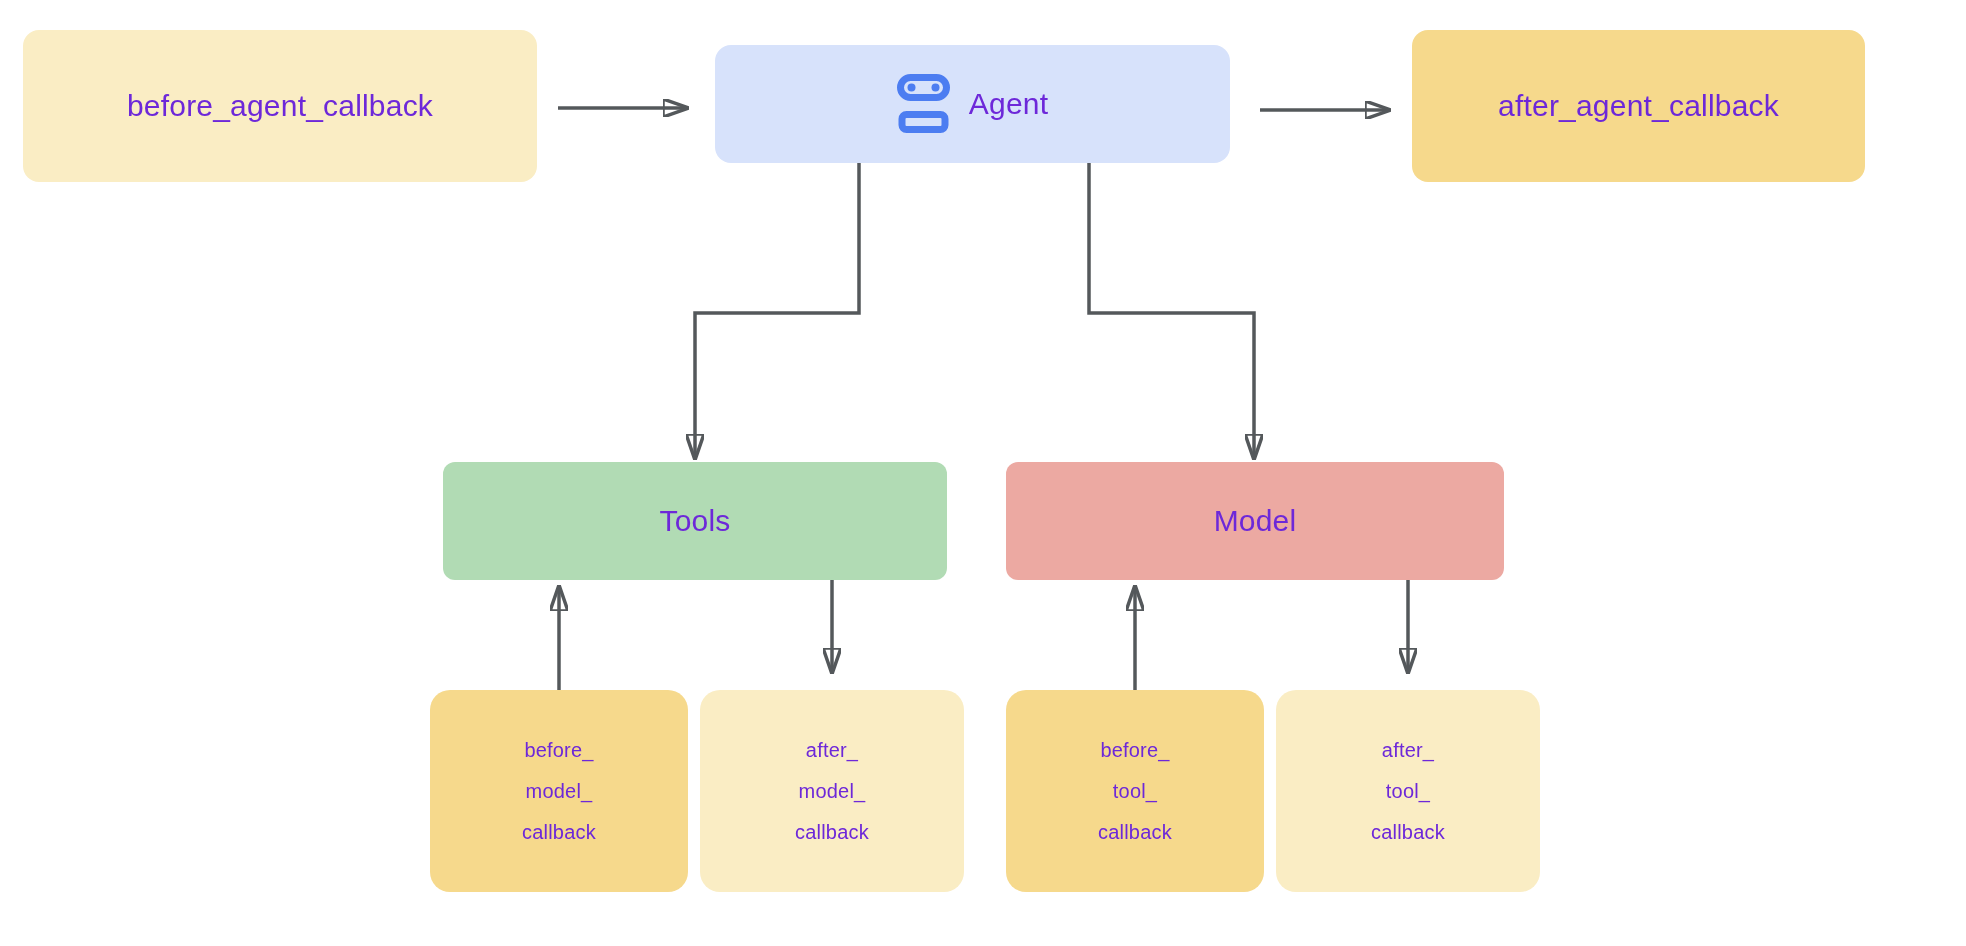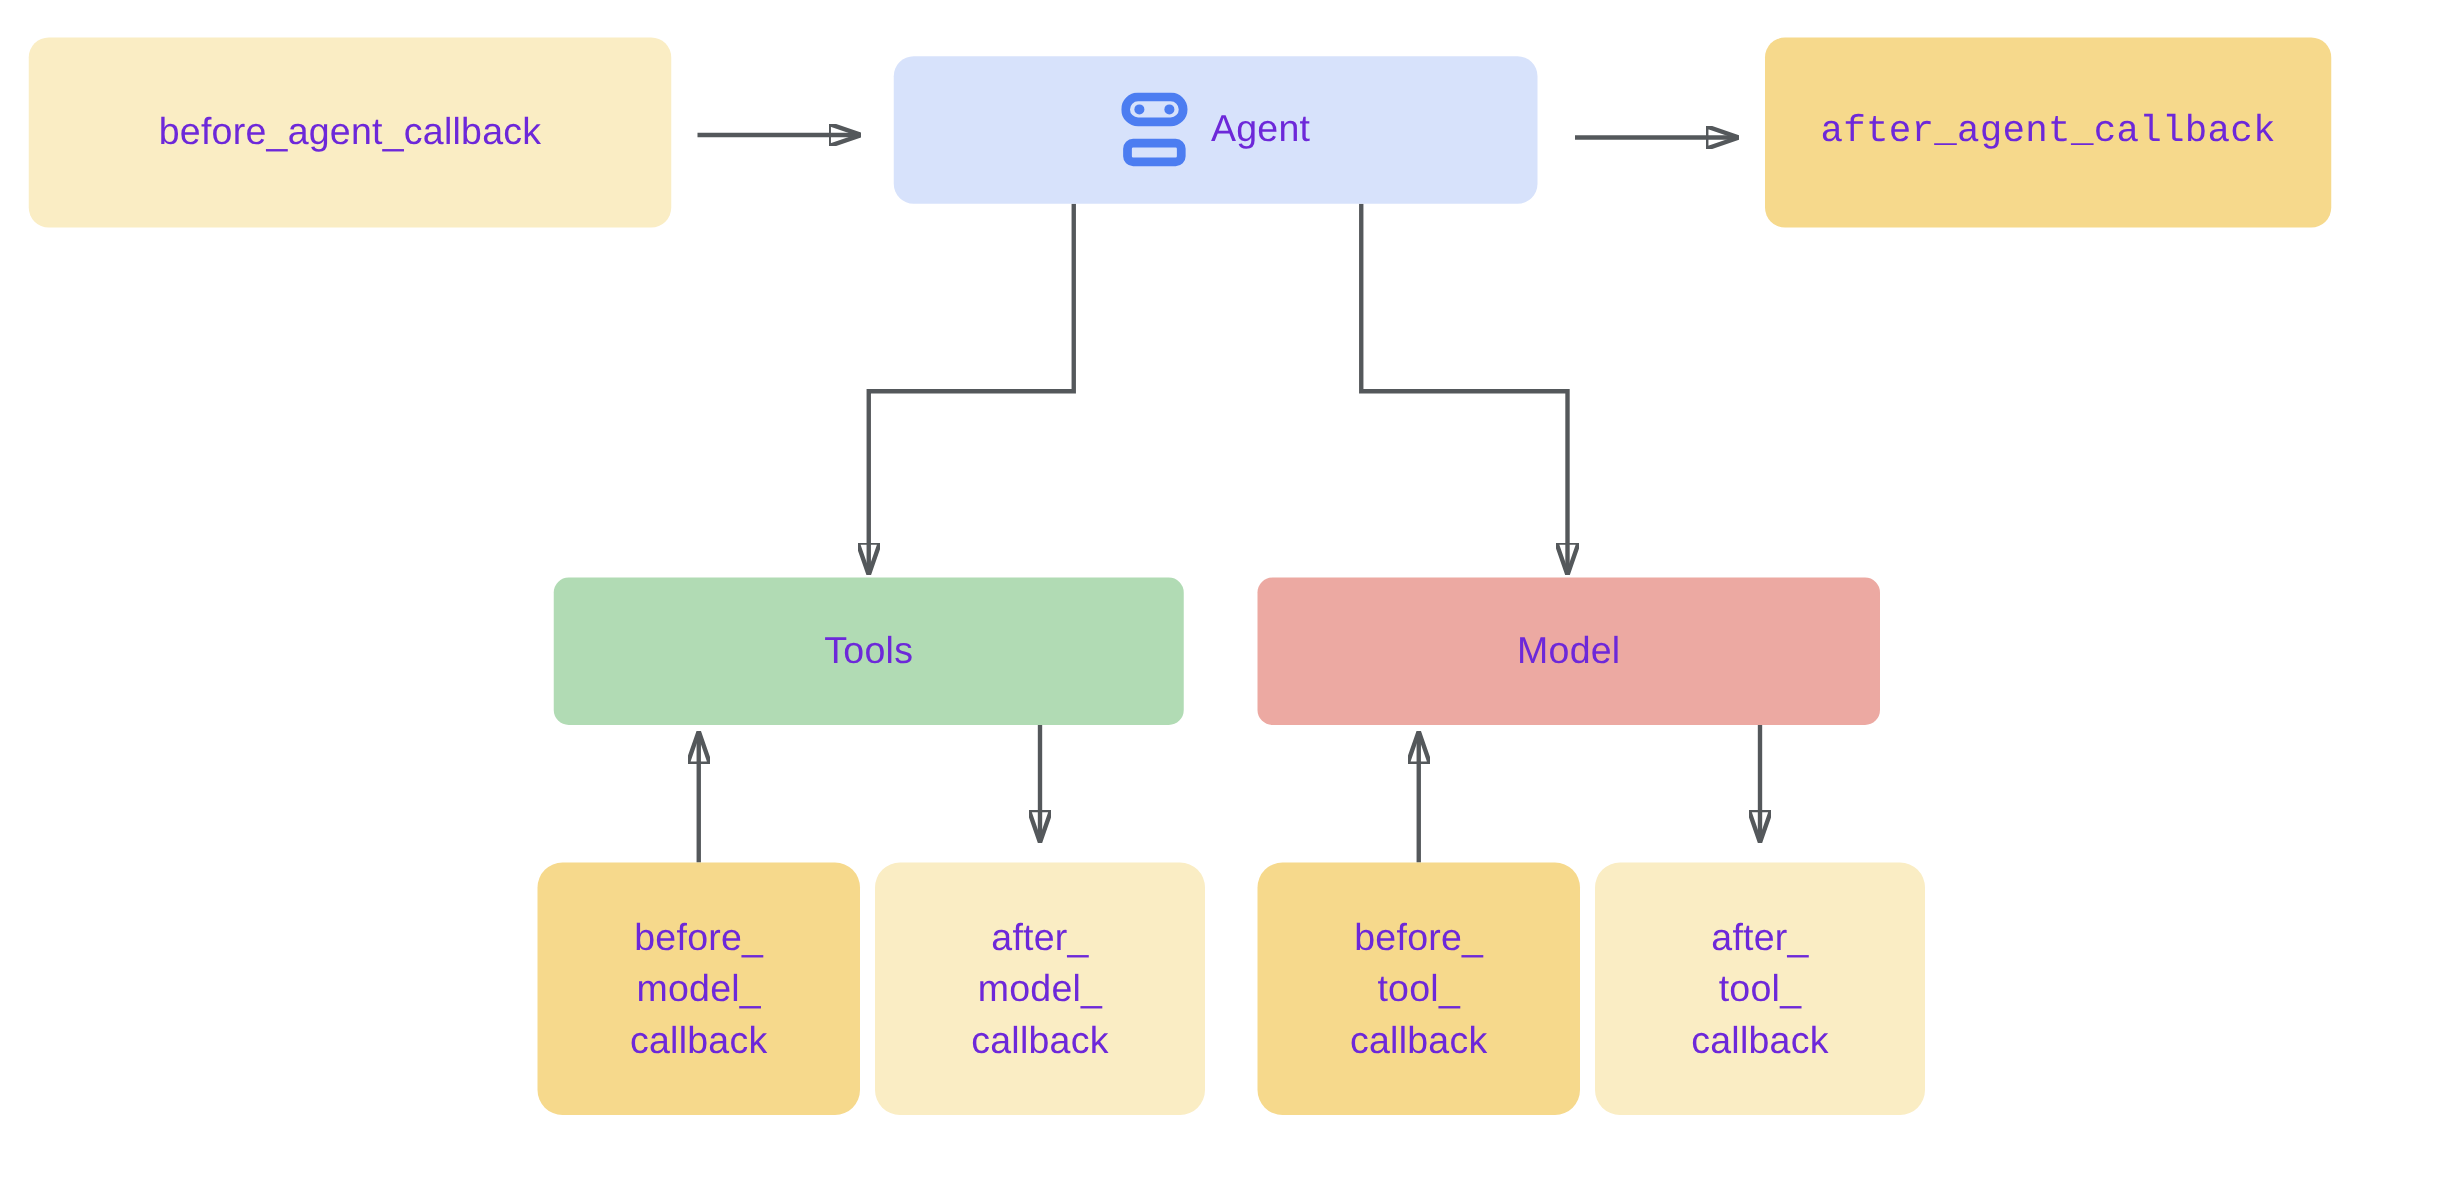--- a/index.html
+++ b/index.html
@@ -29,28 +29,28 @@
   
   .fill-light { background: #FAEDC4; }
   .fill-amber { background: #F6D98C; }
   .fill-agent { background: #D7E2FB; }
   .fill-model { background: #B1DBB4; }
   .fill-tools { background: #ECA9A2; }
 
   
   #n-before-agent { left: 23px;   top: 30px; width: 514px; height: 152px; border-radius: 16px; }
   #n-agent        { left: 715px;  top: 45px; width: 515px; height: 118px; border-radius: 16px; gap: 18px; }
-  #n-after-agent  { left: 1412px; top: 30px; width: 453px; height: 152px; border-radius: 16px; font-family: Liberation Mono, monospace; }
+  #n-after-agent  { left: 1412px; top: 30px; width: 453px; height: 152px; border-radius: 16px; }
 
   
   #n-model { left: 443px;  top: 462px; width: 504px; height: 118px; border-radius: 12px; }
   #n-tools { left: 1006px; top: 462px; width: 498px; height: 118px; border-radius: 12px; }
 
   
-  .node.small { font-size: 30px; }
+  .node.small { font-size: 20px; }
   .node.small .lbl { line-height: 41px; }
   #n-before-model { left: 430px;  top: 690px; width: 258px; height: 202px; border-radius: 20px; }
   #n-after-model  { left: 700px;  top: 690px; width: 264px; height: 202px; border-radius: 20px; }
   #n-before-tool  { left: 1006px; top: 690px; width: 258px; height: 202px; border-radius: 20px; }
   #n-after-tool   { left: 1276px; top: 690px; width: 264px; height: 202px; border-radius: 20px; }
 
   .robot { width: 54px; height: 60px; display: block; }
 </style>
 </head>
 <body>

